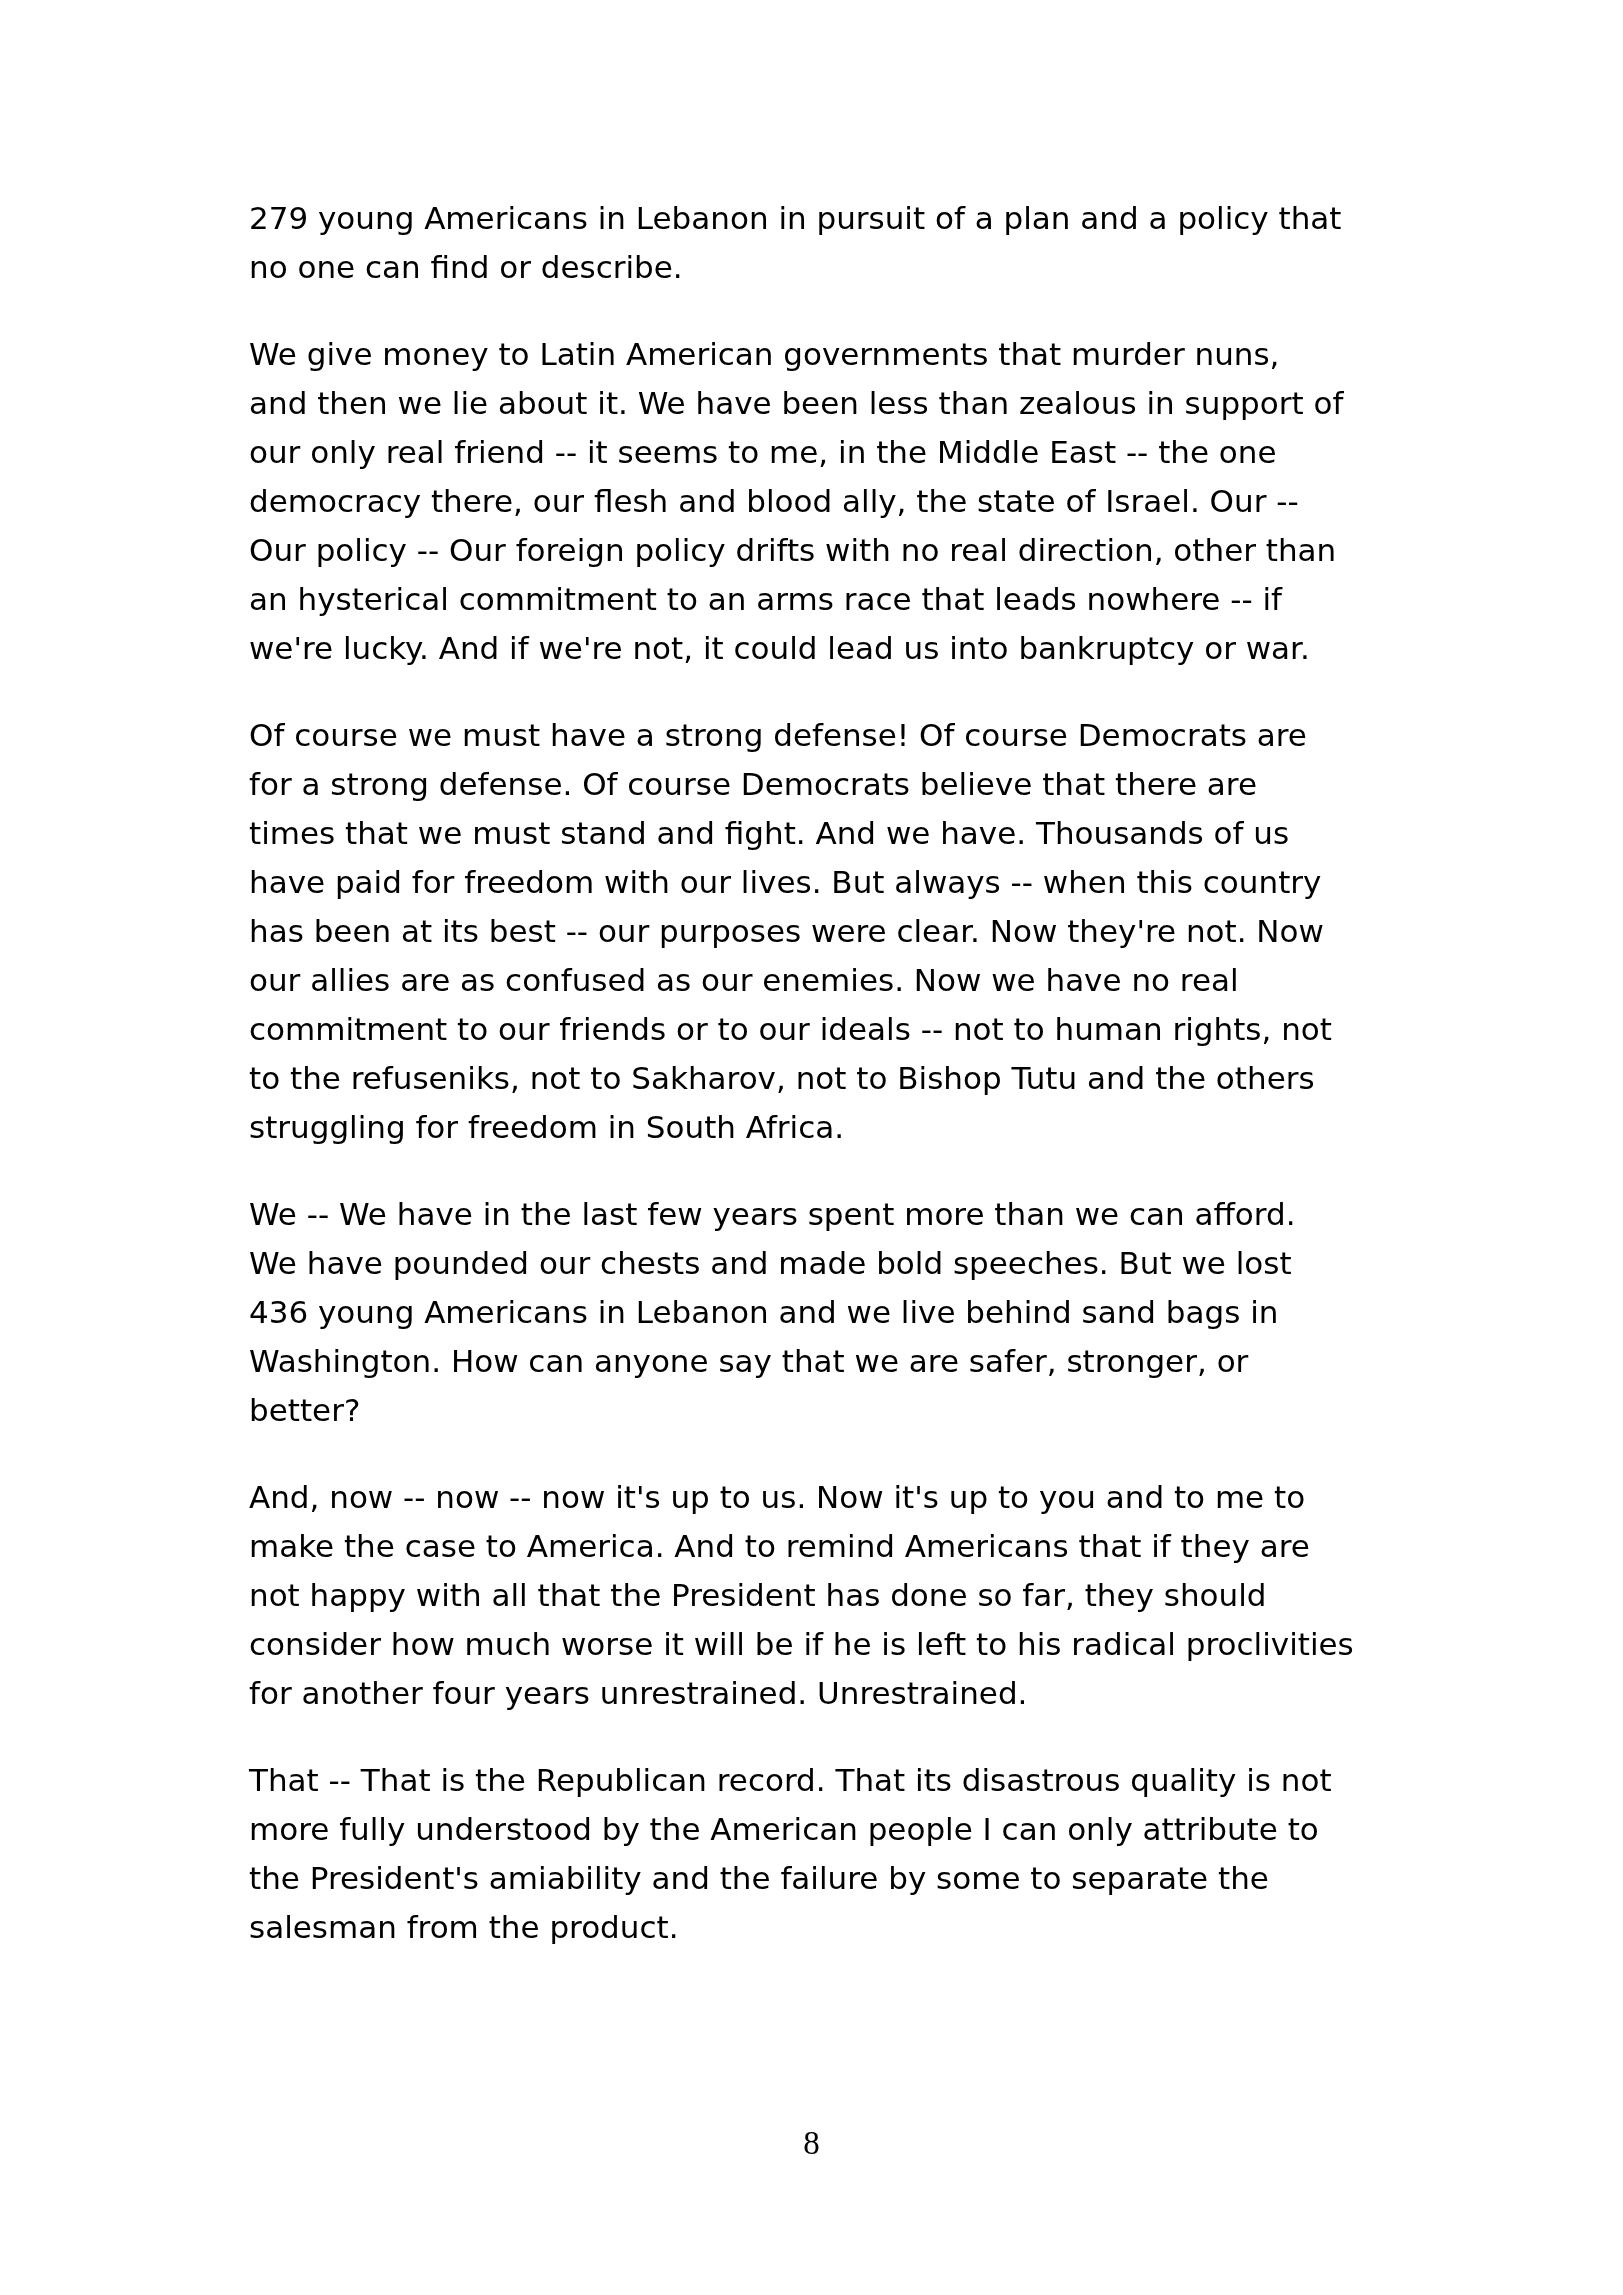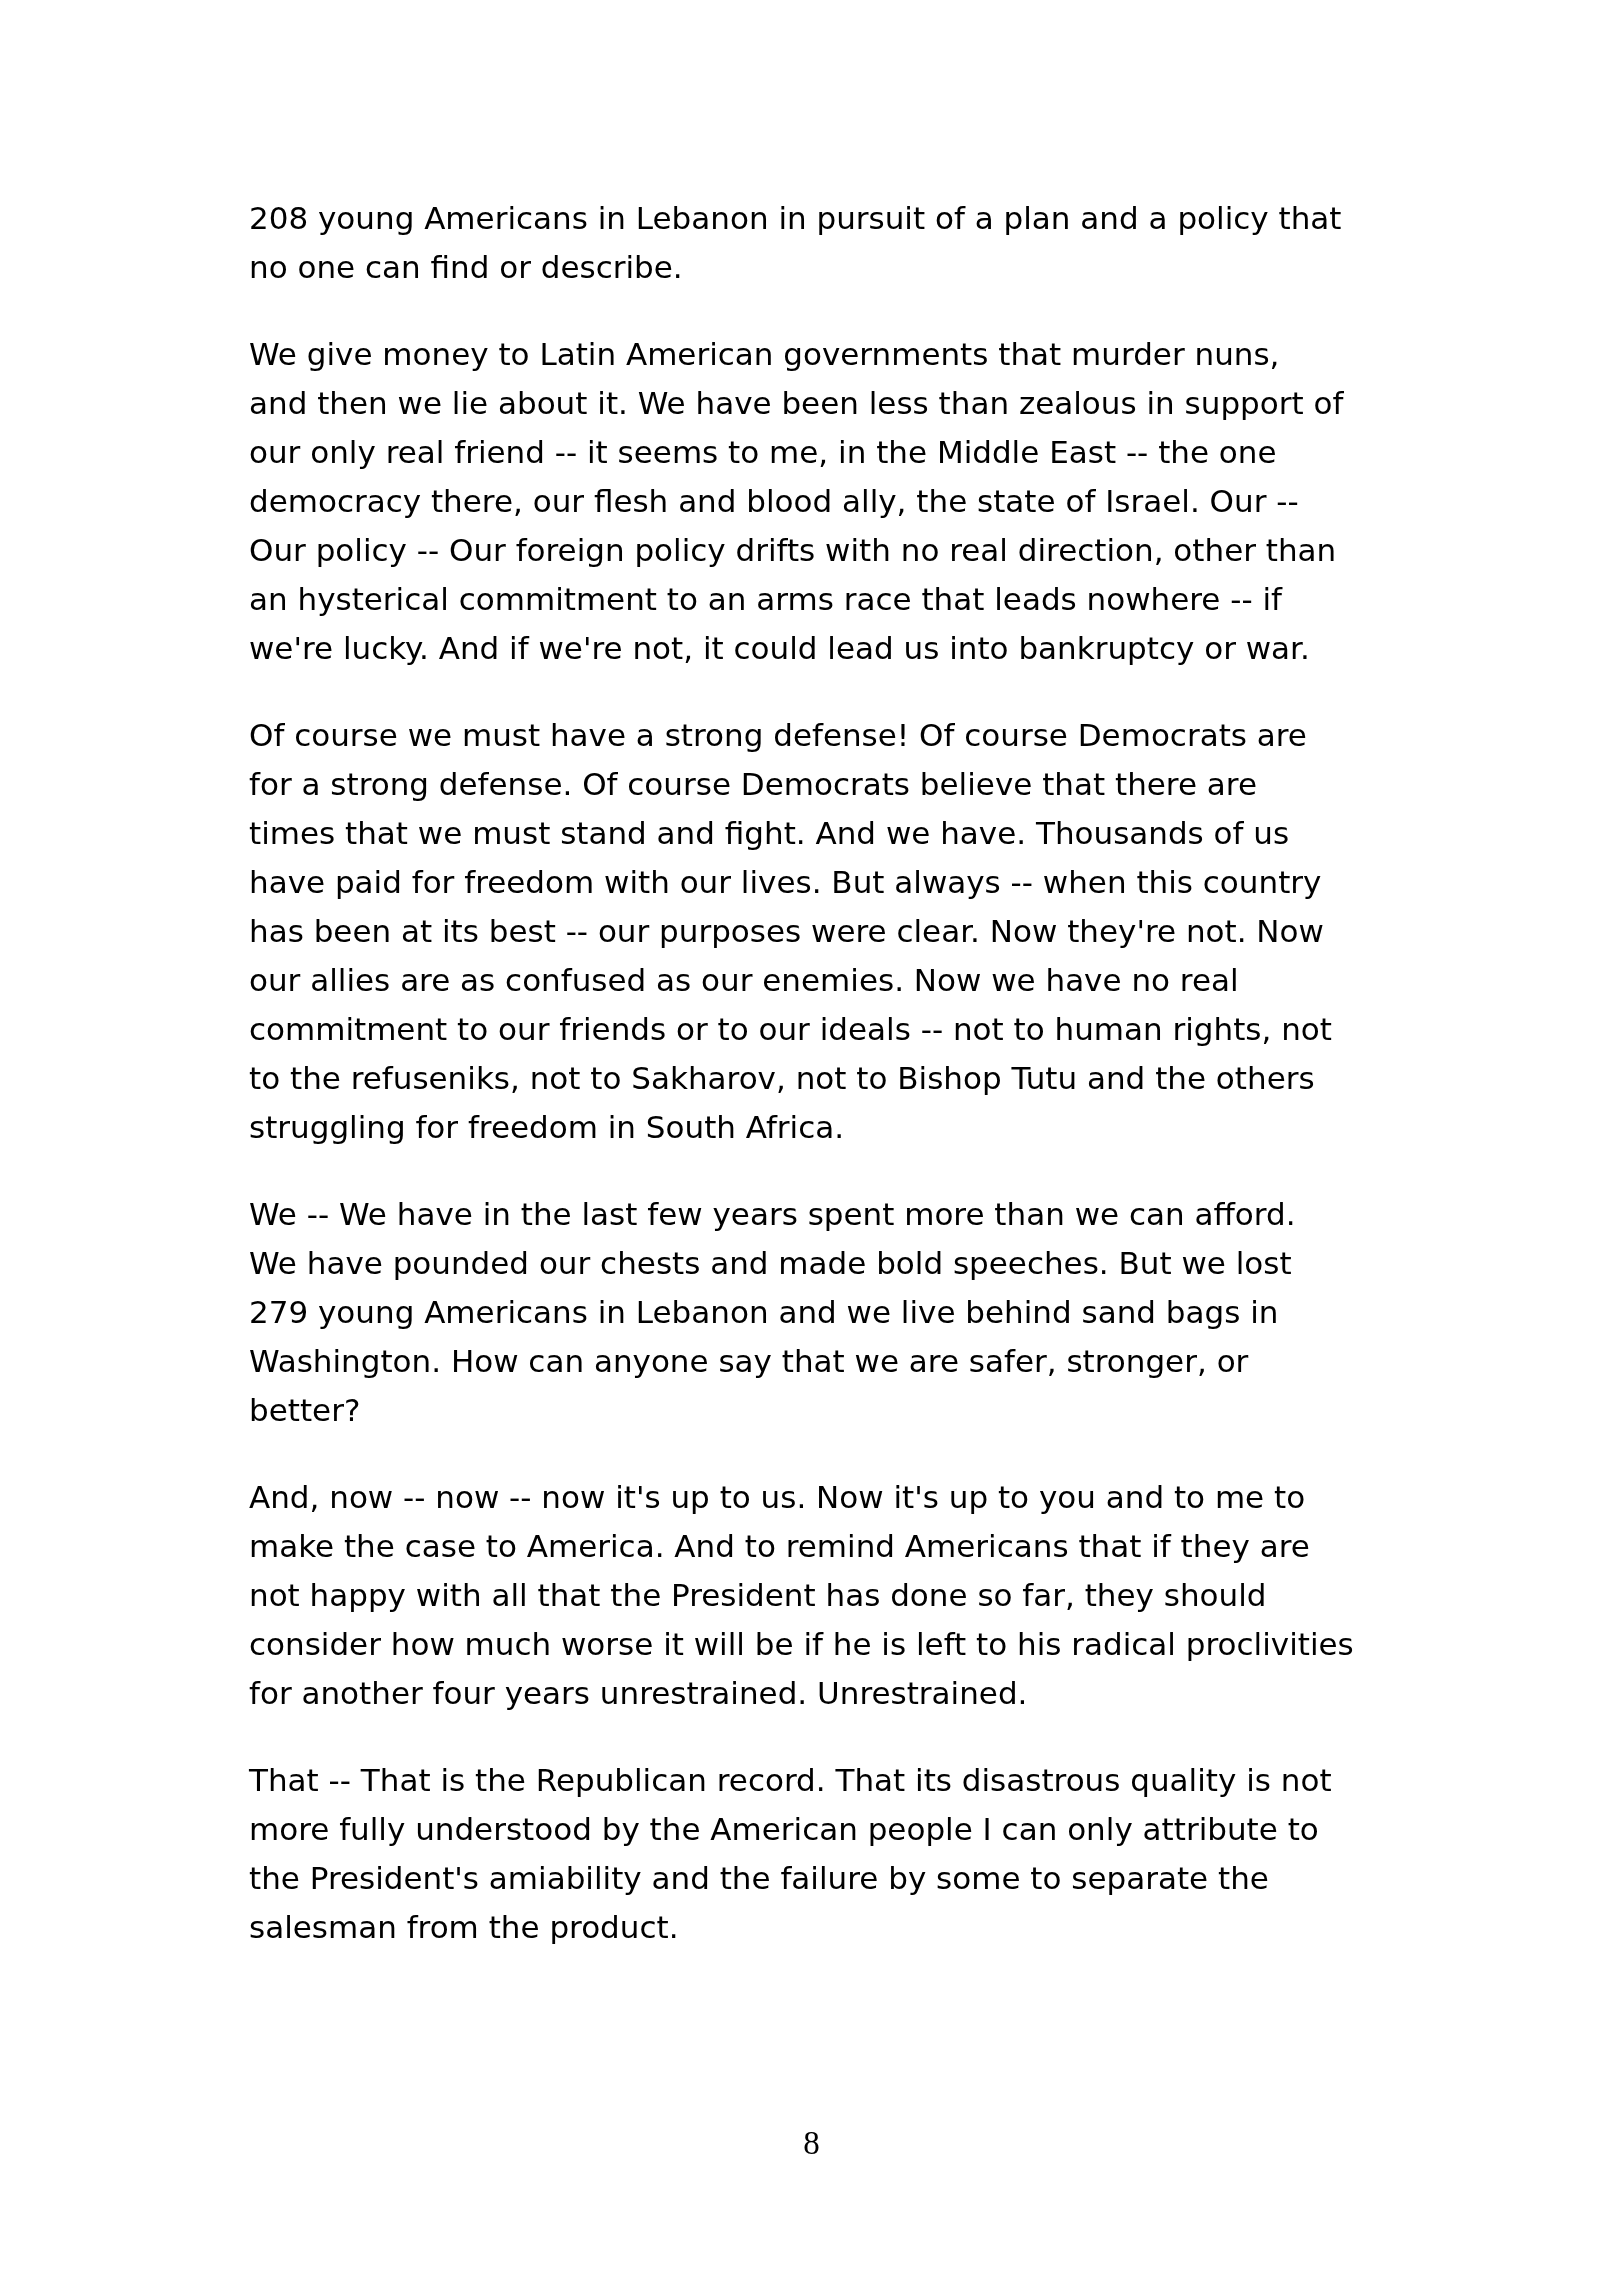--- a/index.html
+++ b/index.html
@@ -42,41 +42,41 @@
     font-family: "Liberation Serif", serif;
     font-size: 33px;
     line-height: 33px;
   }
 </style>
 </head>
 <body>
 
 <div class="page">
   <main class="text-block">
-    <p>208 young Americans in Lebanon in pursuit of a plan and a policy that
+    <p>279 young Americans in Lebanon in pursuit of a plan and a policy that
 no one can find or describe.</p>
     <p>We give money to Latin American governments that murder nuns,
 and then we lie about it. We have been less than zealous in support of
 our only real friend -- it seems to me, in the Middle East -- the one
 democracy there, our flesh and blood ally, the state of Israel. Our --
 Our policy -- Our foreign policy drifts with no real direction, other than
 an hysterical commitment to an arms race that leads nowhere -- if
 we're lucky. And if we're not, it could lead us into bankruptcy or war.</p>
     <p>Of course we must have a strong defense! Of course Democrats are
 for a strong defense. Of course Democrats believe that there are
 times that we must stand and fight. And we have. Thousands of us
 have paid for freedom with our lives. But always -- when this country
 has been at its best -- our purposes were clear. Now they're not. Now
 our allies are as confused as our enemies. Now we have no real
 commitment to our friends or to our ideals -- not to human rights, not
 to the refuseniks, not to Sakharov, not to Bishop Tutu and the others
 struggling for freedom in South Africa.</p>
     <p>We -- We have in the last few years spent more than we can afford.
 We have pounded our chests and made bold speeches. But we lost
-279 young Americans in Lebanon and we live behind sand bags in
+436 young Americans in Lebanon and we live behind sand bags in
 Washington. How can anyone say that we are safer, stronger, or
 better?</p>
     <p>And, now -- now -- now it's up to us. Now it's up to you and to me to
 make the case to America. And to remind Americans that if they are
 not happy with all that the President has done so far, they should
 consider how much worse it will be if he is left to his radical proclivities
 for another four years unrestrained. Unrestrained.</p>
     <p>That -- That is the Republican record. That its disastrous quality is not
 more fully understood by the American people I can only attribute to
 the President's amiability and the failure by some to separate the

